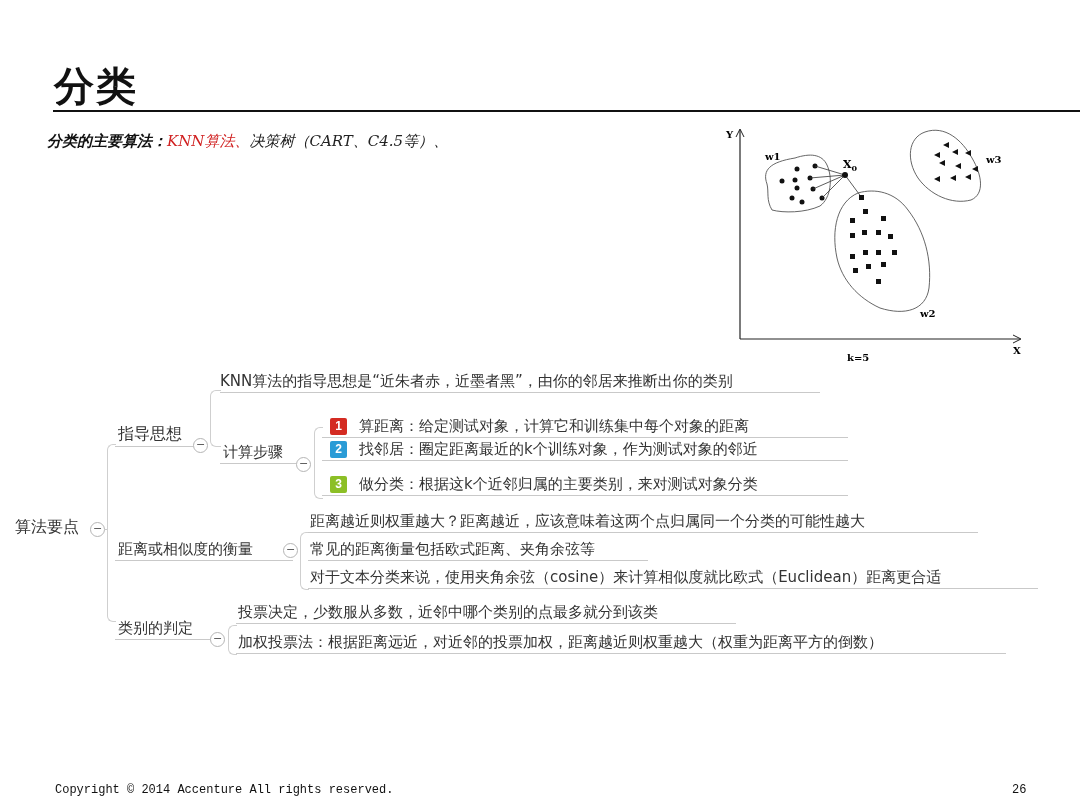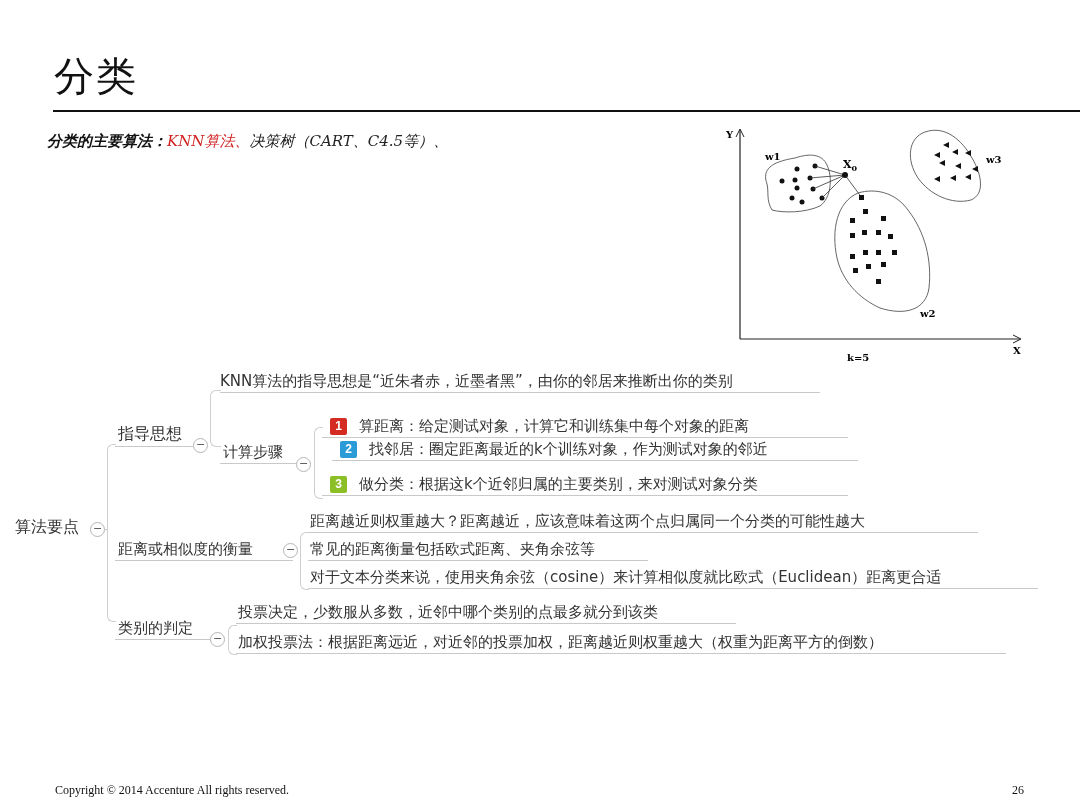--- a/index.html
+++ b/index.html
@@ -1,36 +1,36 @@
 <!DOCTYPE html>
 <html><head>
   <meta charset="utf-8">
   <style>
     html, body { margin: 0; padding: 0; background: #ffffff; }
     body { width: 1080px; height: 810px; position: relative; overflow: hidden;
            font-family: "DejaVu Sans", "Liberation Sans", sans-serif; color: #222; }
     .abs { position: absolute; }
-    .title { left: 54px; top: 52px; font-family: "DejaVu Serif", "Liberation Serif", serif;
-             font-size: 40px; font-weight: normal; color: #111; letter-spacing: 2px; line-height: 48px; }
+    .title { left: 54px; top: 62px; font-family: "DejaVu Serif", "Liberation Serif", serif;
+             font-size: 40px; font-weight: bold; color: #111; letter-spacing: 2px; line-height: 48px; }
     .title-rule { left: 53px; top: 110px; width: 1027px; height: 2px; background: #111; }
     .intro { left: 47px; top: 126px; font-family: "DejaVu Serif", "Liberation Serif", serif;
              font-size: 15px; line-height: 30px; color: #222; font-style: italic; }
     .intro .lead { font-weight: bold; color: #111; }
     .intro .hl { color: #d01f1f; }
     .diagram { left: 700px; top: 120px; width: 350px; height: 250px; }
     .mm { font-size: 15px; color: #333; white-space: nowrap; }
     .mm-line { position: absolute; background: #c9c9c9; }
     .node-u { position: absolute; border-bottom: 1px solid #c9c9c9; padding-bottom: 1px; }
     .bracket { position: absolute; border: 1px solid #cfcfcf; border-right: none; border-radius: 6px 0 0 6px; }
     .collapse { position: absolute; width: 13px; height: 13px; border: 1px solid #b5b5b5; border-radius: 50%;
                 background: #fff; font-size: 11px; line-height: 12px; text-align: center; color: #555; cursor: pointer; }
     .badge { display: inline-block; width: 17px; height: 17px; border-radius: 2px; color: #fff;
              font-weight: bold; font-size: 12px; line-height: 17px; text-align: center; margin-right: 12px;
              vertical-align: 1px; font-family: "Liberation Sans", sans-serif; }
-    .footer { top: 783px; font-family: Liberation Serif, serif; font-size: 12px; color: #111; }
+    .footer { top: 783px; font-family: Liberation Mono, monospace; font-size: 12px; color: #111; }
   </style>
 </head>
 <body>
 
 <div class="abs title">分类</div>
 <div class="abs title-rule"></div>
 
 <div class="abs intro">
   <div>
     <span class="lead">分类的主要算法：</span><span class="hl">KNN算法、</span><span>决策树（CART、C4.5等）、</span>
@@ -127,21 +127,21 @@
   </div>
   <div class="node-u" style="left:220px;top:83px;width:76px;">
     <span style="padding-left:3px;">计算步骤</span>
   </div>
   <div class="collapse" style="left:296px;top:97px;">−</div>
   <div class="bracket" style="left:314px;top:67px;width:8px;height:70px;"></div>
 
   <div class="node-u" style="left:322px;top:45px;width:526px;margin-top:12px;">
     <span class="badge" style="background:#d42b22;margin-left:8px;">1</span><span>算距离：给定测试对象，计算它和训练集中每个对象的距离</span>
   </div>
-  <div class="node-u" style="left:332px;top:80px;width:526px;">
+  <div class="node-u" style="left:322px;top:80px;width:526px;">
     <span class="badge" style="background:#2a9bd6;margin-left:8px;">2</span><span>找邻居：圈定距离最近的k个训练对象，作为测试对象的邻近</span>
   </div>
   <div class="node-u" style="left:322px;top:115px;width:526px;">
     <span class="badge" style="background:#8cbf26;margin-left:8px;">3</span><span>做分类：根据这k个近邻归属的主要类别，来对测试对象分类</span>
   </div>
 
   <div class="node-u" style="left:115px;top:180px;width:178px;">
     <span style="padding-left:3px;">距离或相似度的衡量</span>
   </div>
   <div class="collapse" style="left:283px;top:183px;">−</div>

